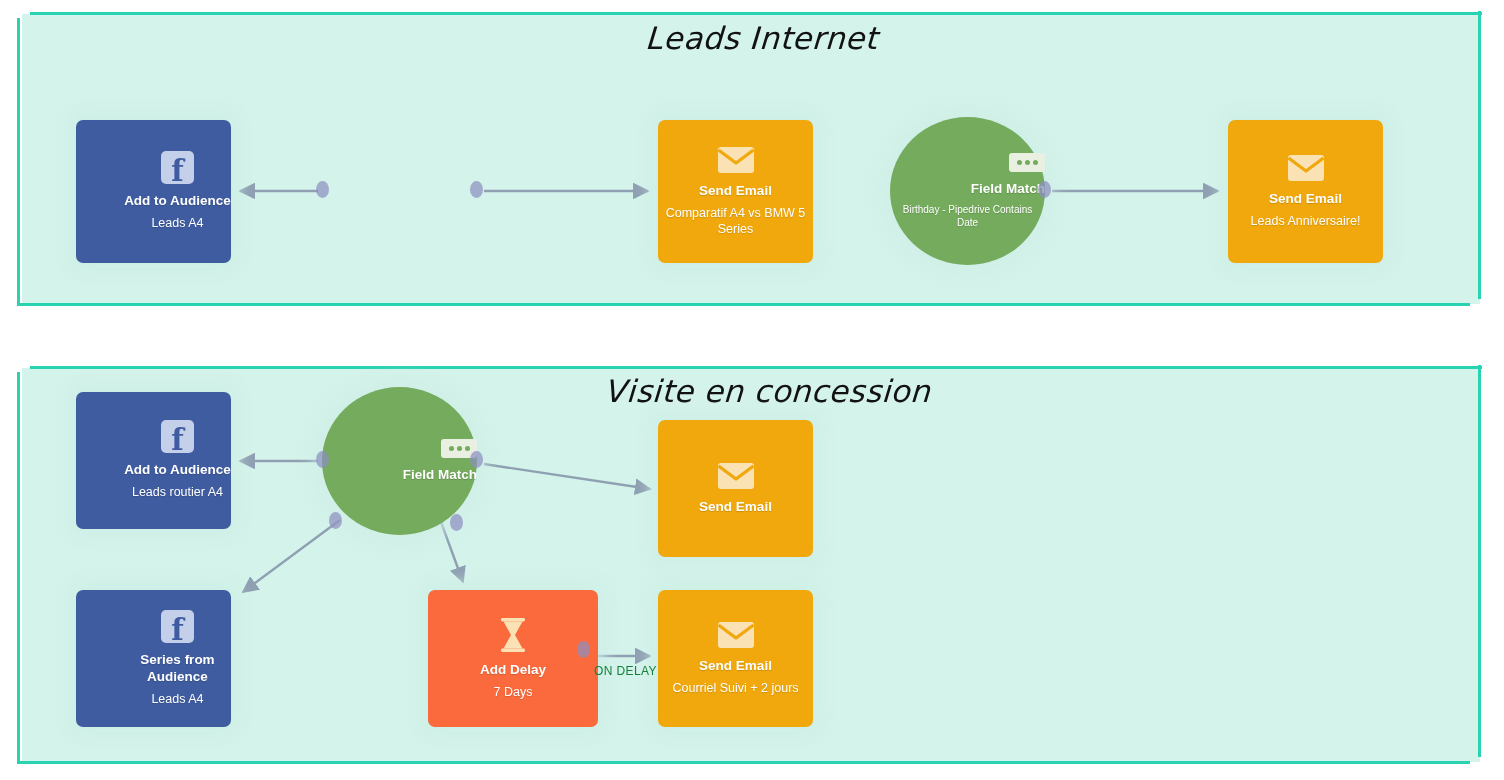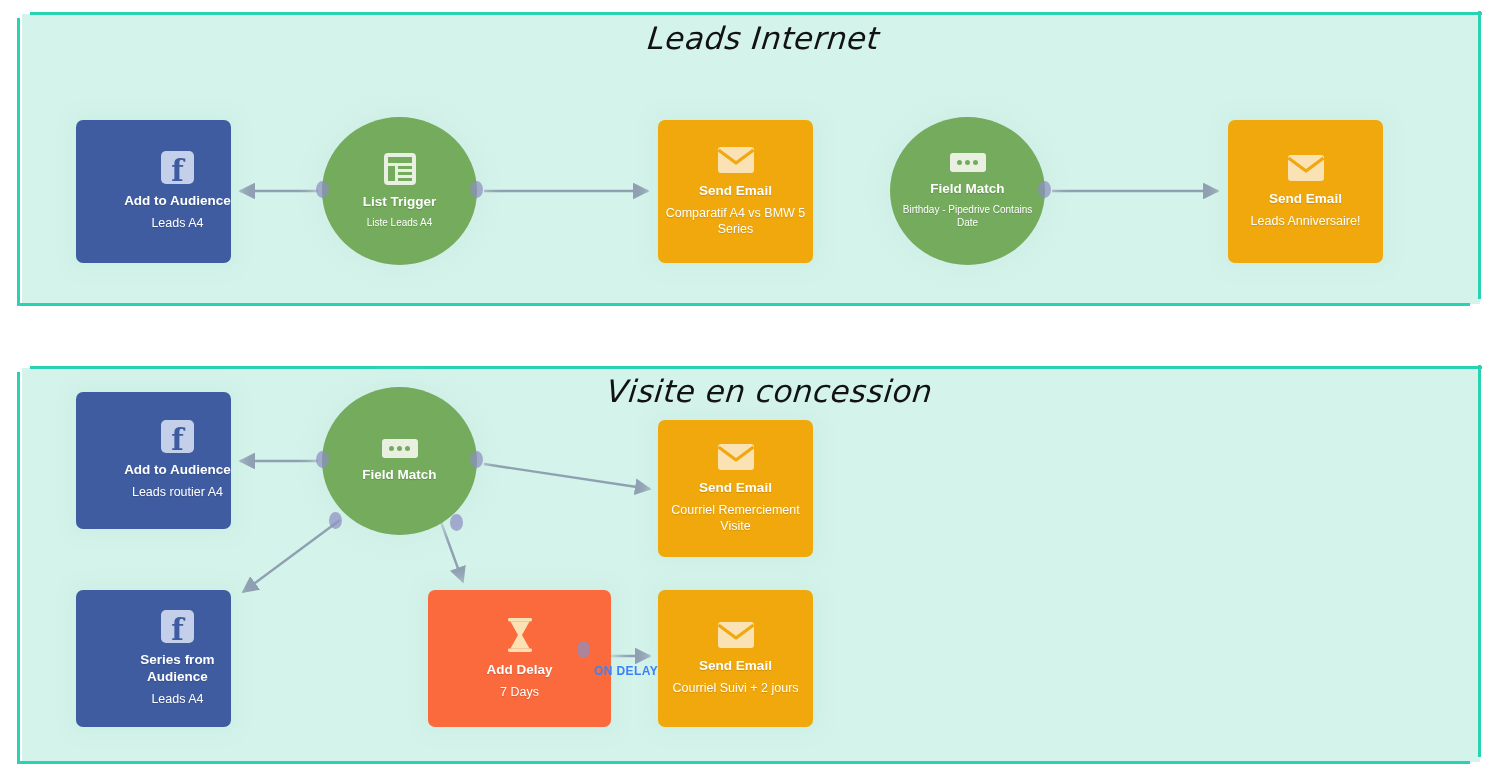--- a/index.html
+++ b/index.html
@@ -51,20 +51,21 @@
     color: #ffffff;
     z-index: 5;
   }
   .node.rect {
     border-radius: 7px;
     box-shadow: 0 0 14px 7px rgba(205, 238, 230, 0.85);
   }
   .node.circle {
     border-radius: 50%;
     box-shadow: 0 0 16px 8px rgba(205, 238, 230, 0.75);
+    align-items: flex-end;
   }
   .node.fb   { background: #3f5ca0; padding-left: 48px; }
   .node.mail { background: #f0a80c; }
   .node.cond { background: #74ab5c; }
   .node.delay{ background: #fa6a3c; }
 
   .node-title {
     font-size: 13.5px;
     font-weight: bold;
     line-height: 1.25;
@@ -152,22 +153,22 @@
   svg.edges {
     position: absolute;
     left: 0; top: 0;
     width: 1504px; height: 780px;
     z-index: 4;
     pointer-events: none;
   }
   .edge-label {
     position: absolute;
     font-size: 12px;
-    font-weight: bold;
-    color: #3b82f6;
+    font-weight: normal;
+    color: #15803d;
     letter-spacing: 0.4px;
     z-index: 6;
     white-space: nowrap;
   }
 </style>
 </head>
 <body>
 
 <div id="canvas">
 
@@ -178,25 +179,20 @@
   <div class="panel-line" style="left:1478px;top:11px;  width:3px;    height:288px;"></div>
 
   <div class="panel-title" style="left:648px; top:20px;">Leads Internet</div>
 
   <div class="node rect fb" style="left:76px; top:120px; width:155px; height:143px;">
     <span class="icon fb-icon"></span>
     <span class="node-title">Add to Audience</span>
     <span class="node-sub">Leads A4</span>
   </div>
 
-  <div class="node circle cond" style="left:322px; top:117px; width:155px; height:148px;">
-    <span class="icon list-icon"></span>
-    <span class="node-title">List Trigger</span>
-    <span class="node-sub">Liste Leads A4</span>
-  </div>
   <div class="ports" style="left:322px; top:117px; width:155px; height:148px;">
     <div class="port" style="left:-6px;  top:64px;"></div>
     <div class="port" style="left:148px; top:64px;"></div>
   </div>
 
   <div class="node rect mail" style="left:658px; top:120px; width:155px; height:143px;">
     <svg class="icon mail-icon" viewBox="0 0 38 28">
       <rect x="1" y="1" width="36" height="26" rx="3" fill="#fbe2b4"></rect>
       <path d="M1.5 4 L19 17 L36.5 4" stroke="#f0a80c" stroke-width="3.2" fill="none" stroke-linejoin="round"></path>
     </svg>
@@ -254,30 +250,29 @@
     <div class="port" style="left:7px;   top:125px;"></div>
     <div class="port" style="left:128px; top:127px;"></div>
   </div>
 
   <div class="node rect mail" style="left:658px; top:420px; width:155px; height:137px;">
     <svg class="icon mail-icon" viewBox="0 0 38 28">
       <rect x="1" y="1" width="36" height="26" rx="3" fill="#fbe2b4"></rect>
       <path d="M1.5 4 L19 17 L36.5 4" stroke="#f0a80c" stroke-width="3.2" fill="none" stroke-linejoin="round"></path>
     </svg>
     <span class="node-title">Send Email</span>
-    <span class="node-sub">Courriel Remerciement Visite</span>
   </div>
 
   <div class="node rect fb" style="left:76px; top:590px; width:155px; height:137px;">
     <span class="icon fb-icon"></span>
     <span class="node-title">Series from Audience</span>
     <span class="node-sub">Leads A4</span>
   </div>
 
-  <div class="node rect delay" style="left:428px; top:590px; width:183px; height:137px;">
+  <div class="node rect delay" style="left:428px; top:590px; width:170px; height:137px;">
     <svg class="icon hourglass-icon" viewBox="0 0 30 36">
       <rect x="3" y="1" width="24" height="3.4" rx="1.4" fill="#fbe2b4"></rect>
       <rect x="3" y="31.6" width="24" height="3.4" rx="1.4" fill="#fbe2b4"></rect>
       <path d="M5.5 4.4 L24.5 4.4 L17 18 L24.5 31.6 L5.5 31.6 L13 18 Z" fill="#fbe2b4"></path>
     </svg>
     <span class="node-title">Add Delay</span>
     <span class="node-sub">7 Days</span>
   </div>
   <div class="ports" style="left:428px; top:590px; width:155px; height:137px;">
     <div class="port" style="left:149px; top:51px;"></div>

